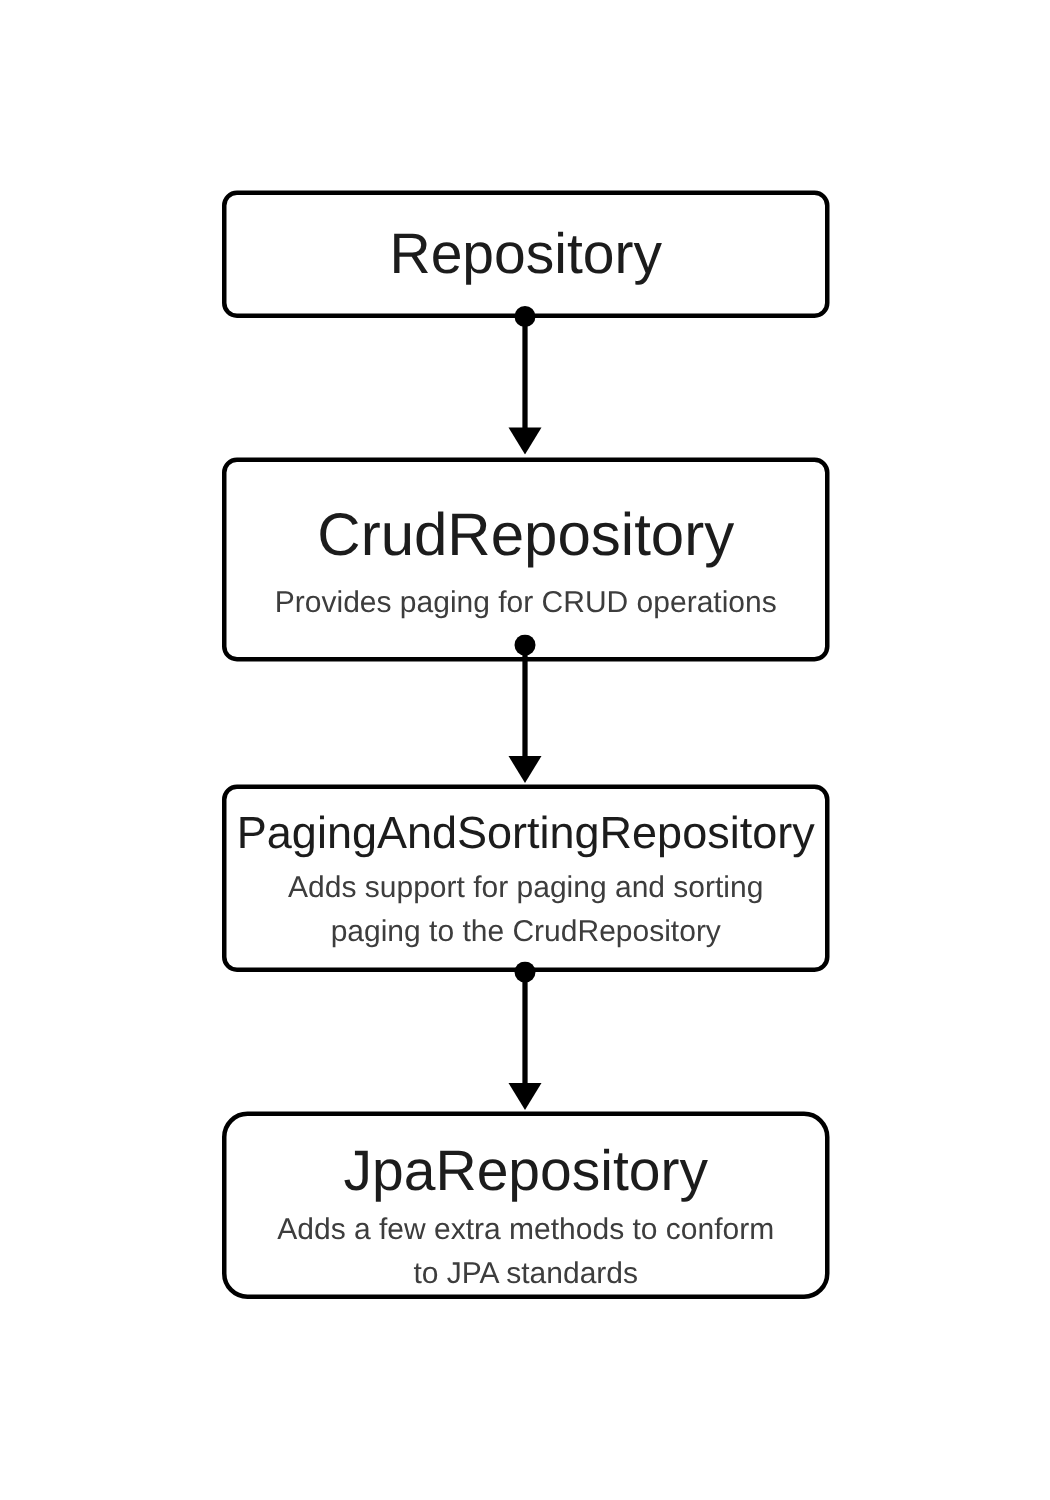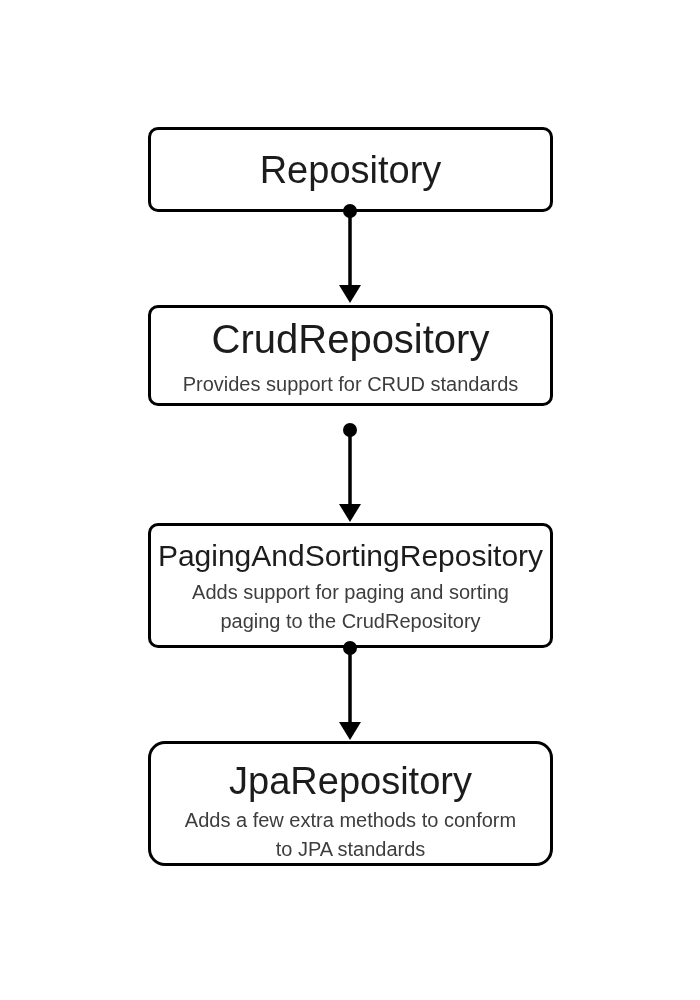--- a/index.html
+++ b/index.html
@@ -19,21 +19,21 @@
     background: #ffffff;
     border: 3px solid #000000;
     border-radius: 10px;
     display: flex;
     flex-direction: column;
     align-items: center;
     justify-content: center;
     text-align: right;
   }
   .node-1 { top: 127px; height: 85px; }
-  .node-2 { top: 305px; height: 101px; }
+  .node-2 { top: 305px; height: 136px; }
   .node-3 { top: 523px; height: 125px; justify-content: flex-start; padding-top: 8px; }
   .node-4 { top: 741px; height: 125px; justify-content: flex-start; padding-top: 12px; border-radius: 17px; }
   .node-title {
     color: #1c1c1c;
     font-weight: 400;
     white-space: nowrap;
   }
   .node-1 .node-title { font-size: 38px; line-height: 50px; }
   .node-2 .node-title { font-size: 40px; line-height: 54px; }
   .node-3 .node-title { font-size: 30px; line-height: 44px; }
@@ -65,21 +65,21 @@
   </div>
 
   <svg class="connector conn-1" viewBox="0 0 30 99">
     <circle cx="15" cy="7" r="7" fill="#000000"></circle>
     <line x1="15" y1="7" x2="15" y2="83" stroke="#000000" stroke-width="3.5"></line>
     <polygon points="4,81 26,81 15,99" fill="#000000"></polygon>
   </svg>
 
   <div class="node node-2">
     <div class="node-title">CrudRepository</div>
-    <div class="node-subtitle">Provides support for CRUD standards</div>
+    <div class="node-subtitle">Provides paging for CRUD operations</div>
   </div>
 
   <svg class="connector conn-2" viewBox="0 0 30 99">
     <circle cx="15" cy="7" r="7" fill="#000000"></circle>
     <line x1="15" y1="7" x2="15" y2="83" stroke="#000000" stroke-width="3.5"></line>
     <polygon points="4,81 26,81 15,99" fill="#000000"></polygon>
   </svg>
 
   <div class="node node-3">
     <div class="node-title">PagingAndSortingRepository</div>

